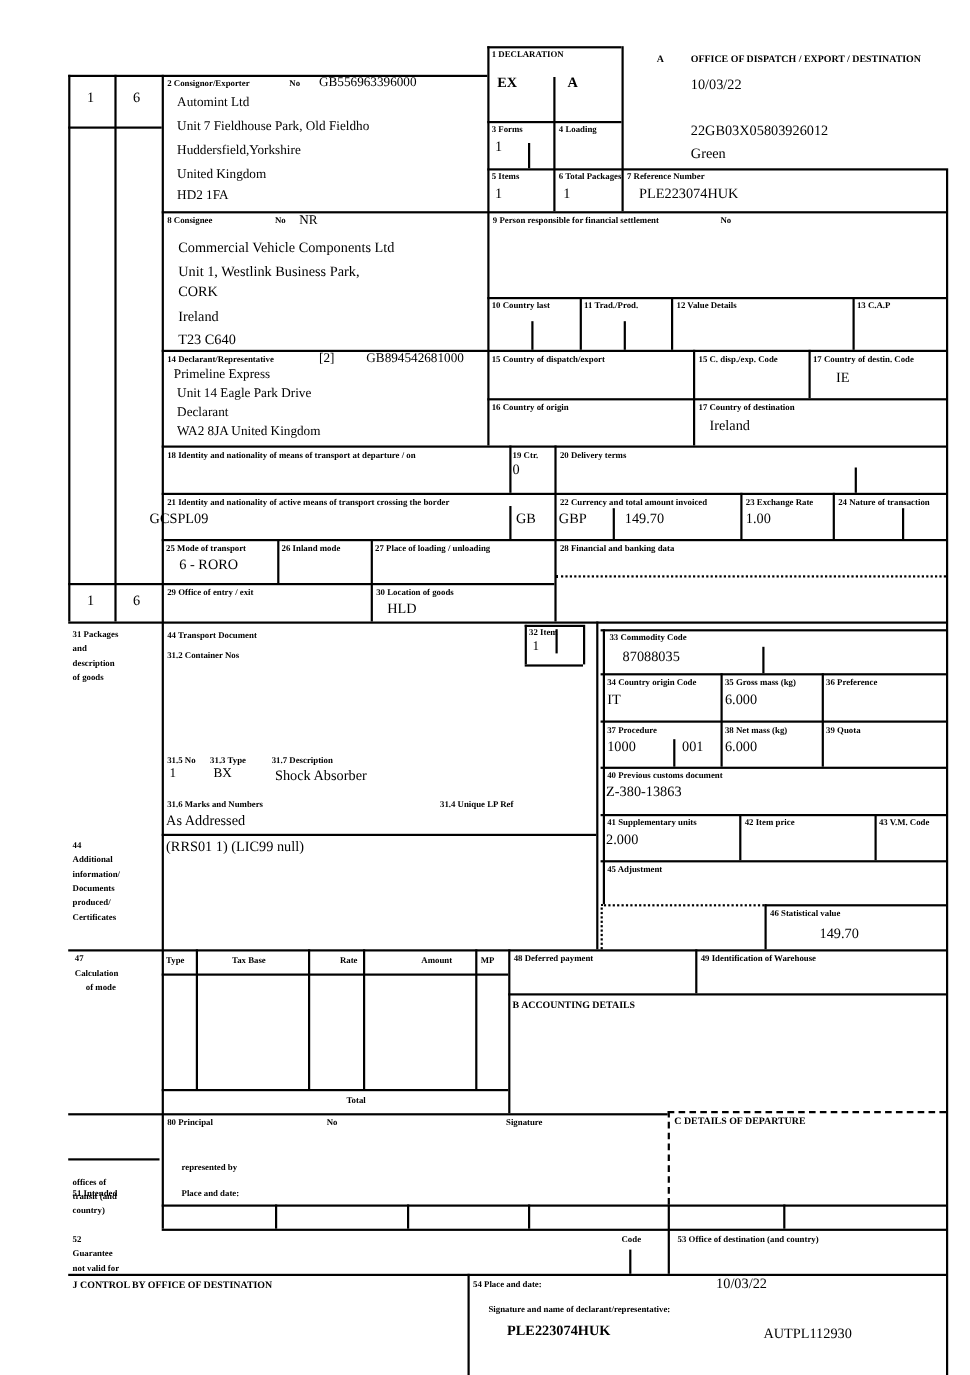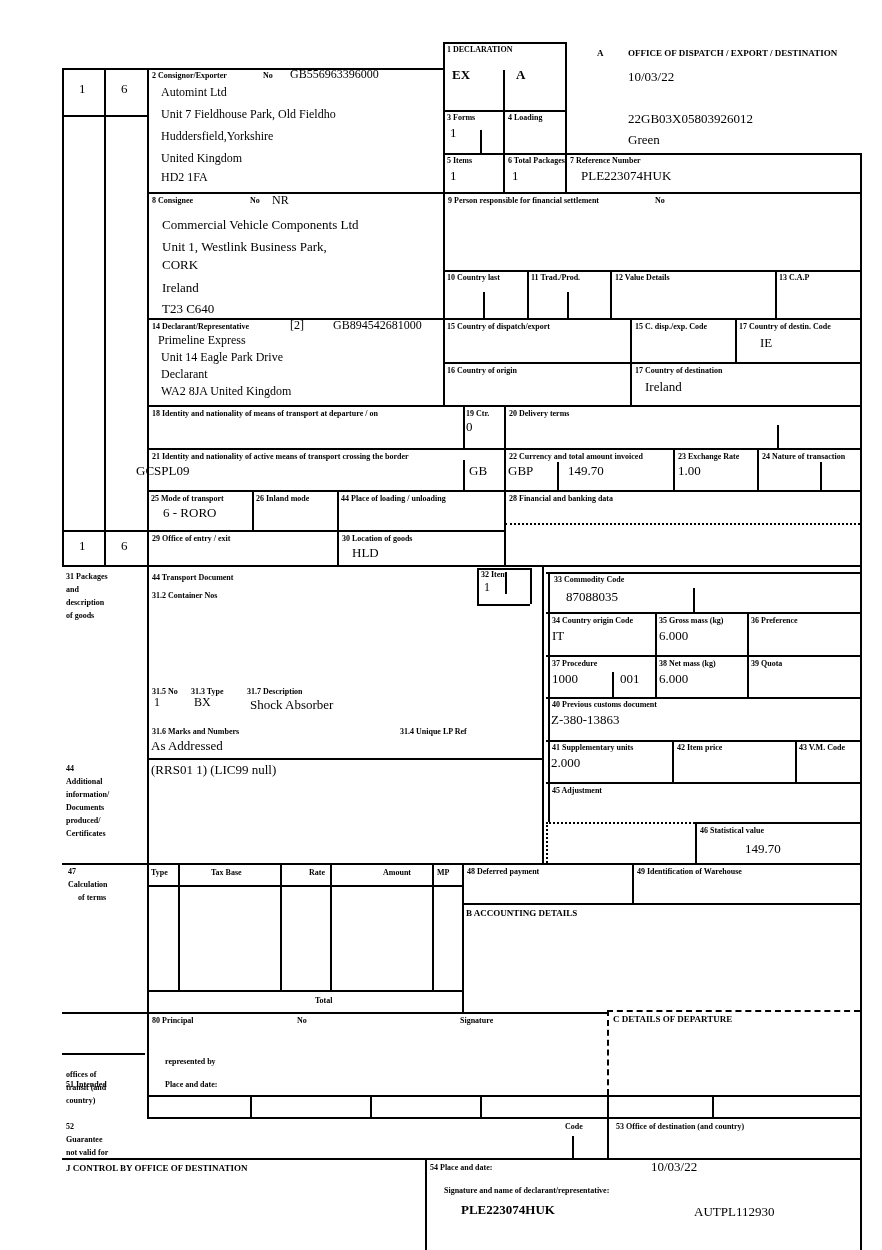--- a/index.html
+++ b/index.html
@@ -128,21 +128,21 @@
 
   <span class="lab" style="left:66px;top:764px">44</span>
   <span class="lab" style="left:66px;top:777px">Additional</span>
   <span class="lab" style="left:66px;top:790px">information/</span>
   <span class="lab" style="left:66px;top:803px">Documents</span>
   <span class="lab" style="left:66px;top:816px">produced/</span>
   <span class="lab" style="left:66px;top:829px">Certificates</span>
 
   <span class="lab" style="left:68px;top:867px">47</span>
   <span class="lab" style="left:68px;top:880px">Calculation</span>
-  <span class="lab" style="left:78px;top:893px">of terms</span>
+  <span class="lab" style="left:78px;top:893px">of mode</span>
 
   <span class="lab" style="left:66px;top:1080px">51 Intended</span>
   <span class="lab" style="left:66px;top:1070px">offices of</span>
   <span class="lab" style="left:66px;top:1083px">transit (and</span>
   <span class="lab" style="left:66px;top:1096px">country)</span>
 
   <span class="lab" style="left:66px;top:1122px">52</span>
   <span class="lab" style="left:66px;top:1135px">Guarantee</span>
   <span class="lab" style="left:66px;top:1148px">not valid for</span>
 
@@ -216,21 +216,21 @@
   <span class="lab" style="left:509px;top:452px">22 Currency and total amount invoiced</span>
   <span class="val" style="left:508px;top:464px">GBP</span>
   <span class="val" style="left:568px;top:464px">149.70</span>
   <span class="lab" style="left:678px;top:452px">23 Exchange Rate</span>
   <span class="val" style="left:678px;top:464px">1.00</span>
   <span class="lab" style="left:762px;top:452px">24 Nature of transaction</span>
 
   <span class="lab" style="left:151px;top:494px">25 Mode of transport</span>
   <span class="val" style="left:163px;top:506px">6 - RORO</span>
   <span class="lab" style="left:256px;top:494px">26 Inland mode</span>
-  <span class="lab" style="left:341px;top:494px">44 Place of loading / unloading</span>
+  <span class="lab" style="left:341px;top:494px">27 Place of loading / unloading</span>
   <span class="lab" style="left:509px;top:494px">28 Financial and banking data</span>
   <span class="lab" style="left:152px;top:534px">29 Office of entry / exit</span>
   <span class="lab" style="left:342px;top:534px">30 Location of goods</span>
   <span class="val" style="left:352px;top:546px">HLD</span>
 
   <span class="lab" style="left:152px;top:573px">44 Transport Document</span>
   <span class="lab" style="left:152px;top:591px">31.2 Container Nos</span>
   <span class="lab" style="left:481px;top:570px">32 Item</span>
   <span class="val12" style="left:484px;top:581px">1</span>
   <span class="lab" style="left:554px;top:575px">33 Commodity Code</span>

